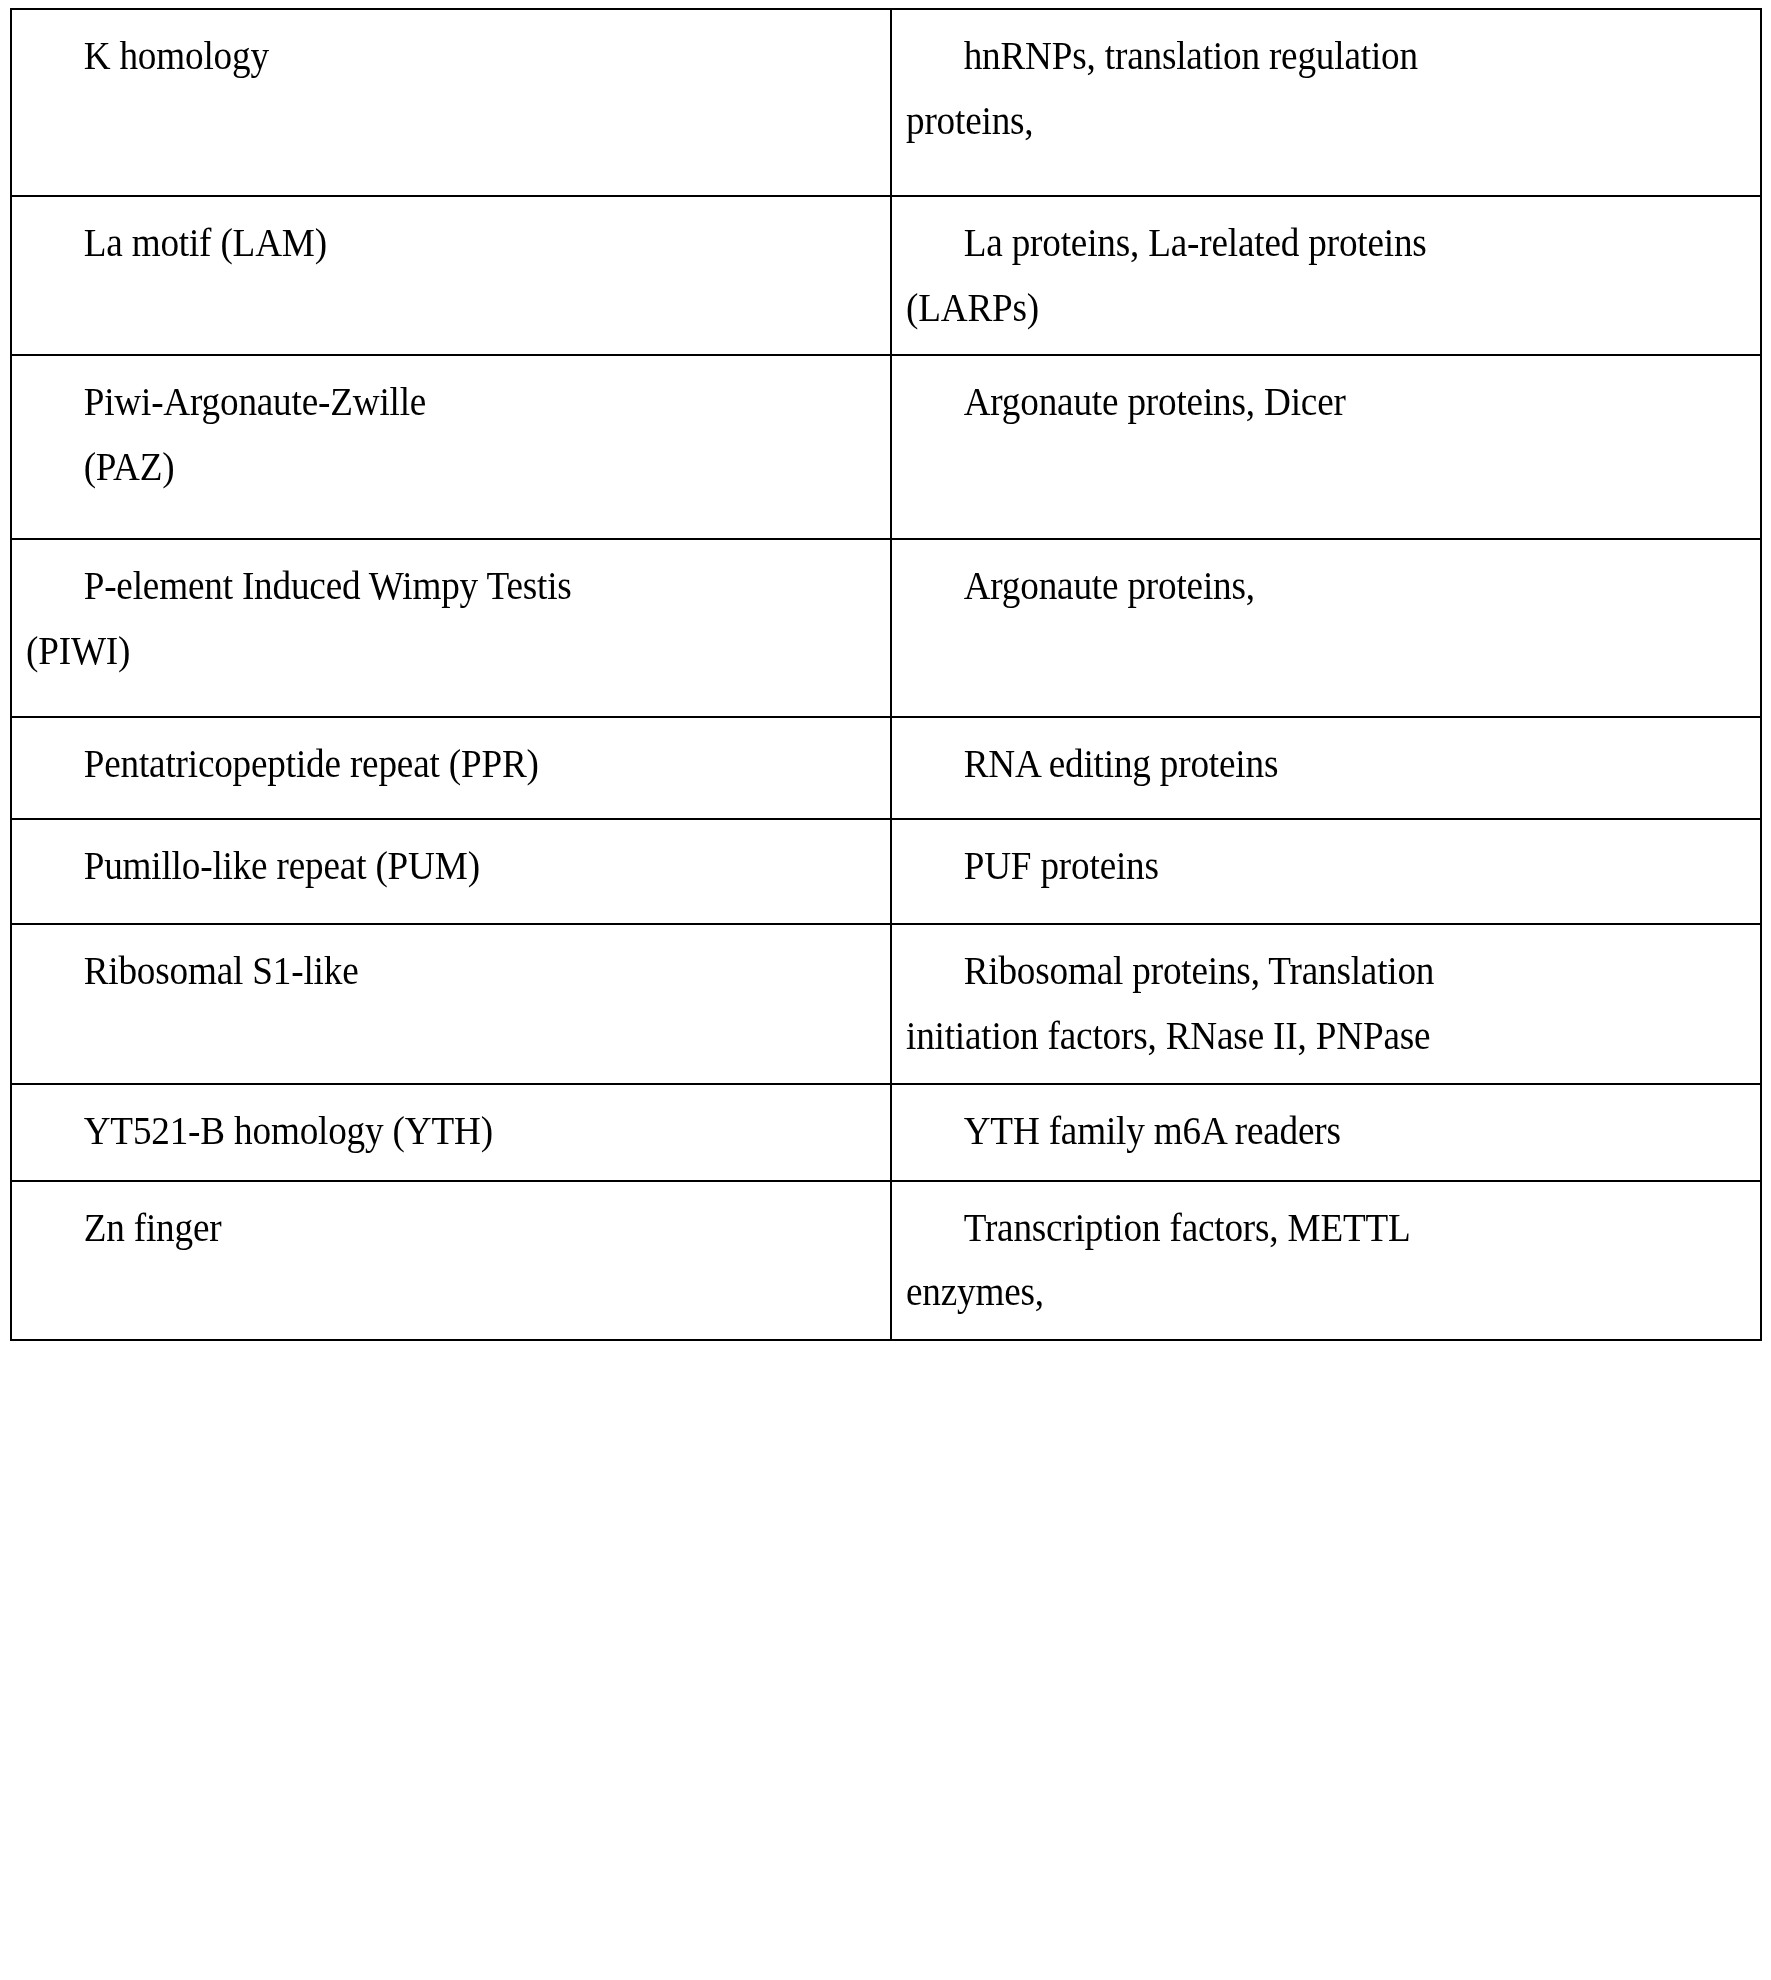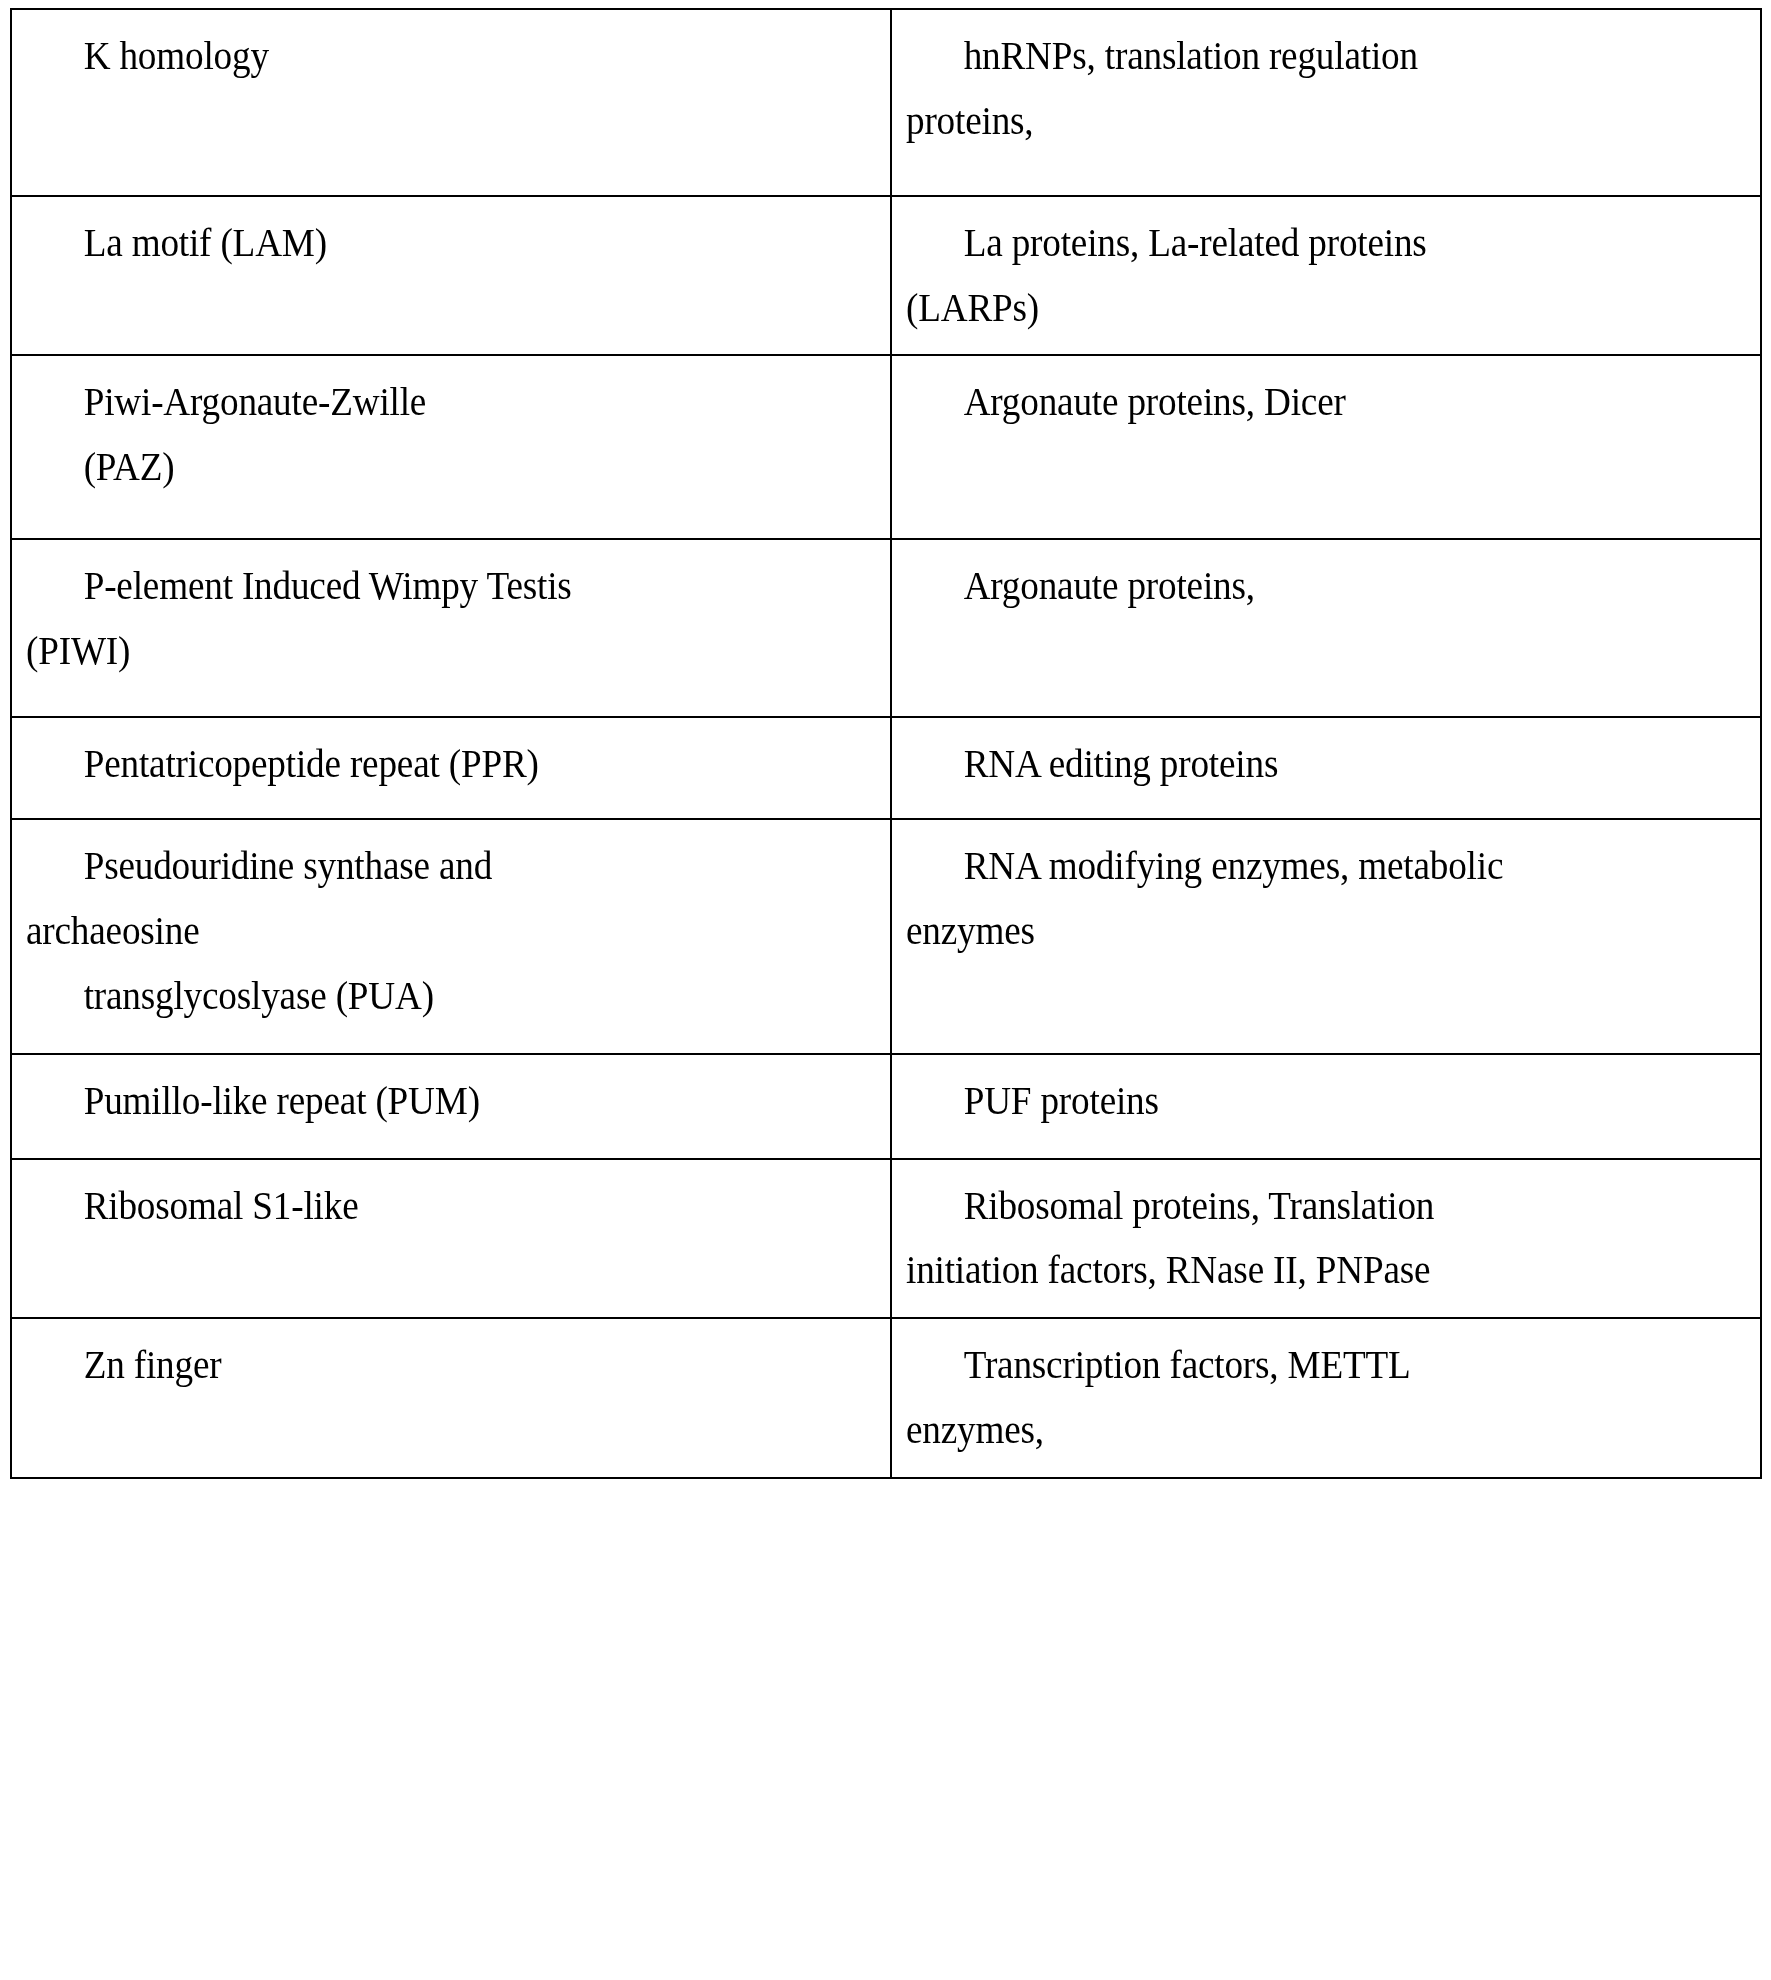--- a/index.html
+++ b/index.html
@@ -130,36 +130,20 @@
           </td>
           <td>
             <div class="cellbox">
               <span class="ln ind">RNA editing proteins</span>
             </div>
           </td>
         </tr>
         <tr>
           <td>
             <div class="cellbox">
-              <span class="ln ind">Pseudouridine synthase and</span>
-              <span class="ln flush">archaeosine</span>
-              <span class="ln ind">transglycoslyase (PUA)</span>
-              <span class="spacer" style="height: 10px;"></span>
-            </div>
-          </td>
-          <td>
-            <div class="cellbox">
-              <span class="ln ind">RNA modifying enzymes, metabolic</span>
-              <span class="ln flush">enzymes</span>
-            </div>
-          </td>
-        </tr>
-        <tr>
-          <td>
-            <div class="cellbox">
               <span class="ln ind">Pumillo-like repeat (PUM)</span>
               <span class="spacer" style="height: 10px;"></span>
             </div>
           </td>
           <td>
             <div class="cellbox">
               <span class="ln ind">PUF proteins</span>
             </div>
           </td>
         </tr>
@@ -173,20 +157,33 @@
           <td>
             <div class="cellbox">
               <span class="ln ind">Ribosomal proteins, Translation</span>
               <span class="ln flush">initiation factors, RNase II, PNPase</span>
             </div>
           </td>
         </tr>
         <tr>
           <td>
             <div class="cellbox">
+              <span class="ln ind">YT521-B homology (YTH)</span>
+              <span class="spacer" style="height: 2px;"></span>
+            </div>
+          </td>
+          <td>
+            <div class="cellbox">
+              <span class="ln ind">YTH family m6A readers</span>
+            </div>
+          </td>
+        </tr>
+        <tr>
+          <td>
+            <div class="cellbox">
               <span class="ln ind">Zn finger</span>
               <span class="spacer" style="height: 56px;"></span>
             </div>
           </td>
           <td>
             <div class="cellbox">
               <span class="ln ind">Transcription factors, METTL</span>
               <span class="ln flush">enzymes,</span>
             </div>
           </td>

